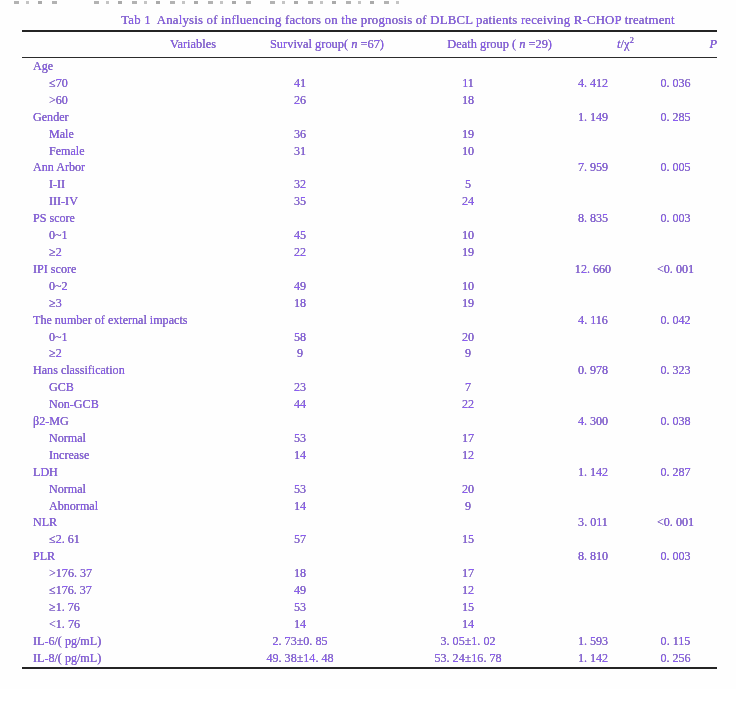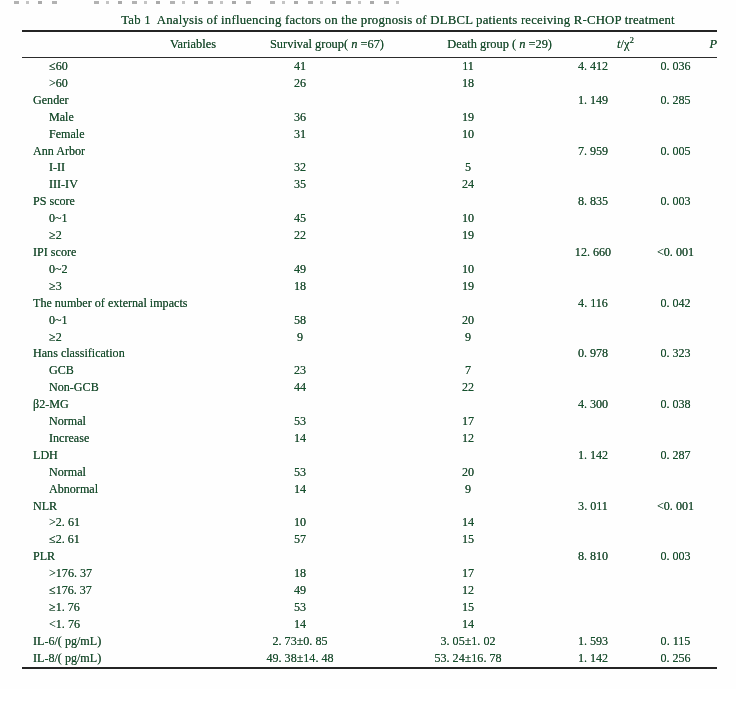--- a/index.html
+++ b/index.html
@@ -2,21 +2,21 @@
 <html><head>
 <meta charset="utf-8">
 <style>
   html, body { margin: 0; padding: 0; background: #ffffff; }
   .page {
     position: relative;
     width: 736px;
     height: 689px;
     background: #fefefe;
     font-family: "Liberation Serif", "DejaVu Serif", serif;
-    color: #14532d;
+    color: #8b5cf6;
     overflow: hidden;
   }
   
   .crop-artifact {
     position: absolute;
     top: 0; left: 12px;
     width: 392px; height: 5px;
     overflow: hidden;
   }
   .crop-artifact .seg {
@@ -112,22 +112,29 @@
         <th class="h-var">
           <span>Variables</span>
         </th>
         <th><span>Survival group( </span><i>n</i><span> =67)</span></th>
         <th><span>Death group ( </span><i>n</i><span> =29)</span></th>
         <th><i>t</i><span>/χ</span><sup>2</sup></th>
         <th><i>P</i></th>
       </tr>
     </thead>
     <tbody id="tbody">
-        <tr class="indent">
-    <td class="t-label">≤60</td>
+        <tr>
+    <td class="t-label">Age</td>
+    <td class="t-num"></td>
+    <td class="t-num"></td>
+    <td class="t-num"></td>
+    <td class="t-num"></td>
+  </tr>
+        <tr class="indent">
+    <td class="t-label">≤70</td>
     <td class="t-num">41</td>
     <td class="t-num">11</td>
     <td class="t-num">4. 412</td>
     <td class="t-num">0. 036</td>
   </tr>
         <tr class="indent">
     <td class="t-label">&gt;60</td>
     <td class="t-num">26</td>
     <td class="t-num">18</td>
     <td class="t-num"></td>
@@ -300,27 +307,20 @@
     <td class="t-num">9</td>
     <td class="t-num"></td>
     <td class="t-num"></td>
   </tr>
         <tr>
     <td class="t-label">NLR</td>
     <td class="t-num"></td>
     <td class="t-num"></td>
     <td class="t-num">3. 011</td>
     <td class="t-num">&lt;0. 001</td>
-  </tr>
-        <tr class="indent">
-    <td class="t-label">&gt;2. 61</td>
-    <td class="t-num">10</td>
-    <td class="t-num">14</td>
-    <td class="t-num"></td>
-    <td class="t-num"></td>
   </tr>
         <tr class="indent">
     <td class="t-label">≤2. 61</td>
     <td class="t-num">57</td>
     <td class="t-num">15</td>
     <td class="t-num"></td>
     <td class="t-num"></td>
   </tr>
         <tr>
     <td class="t-label">PLR</td>

